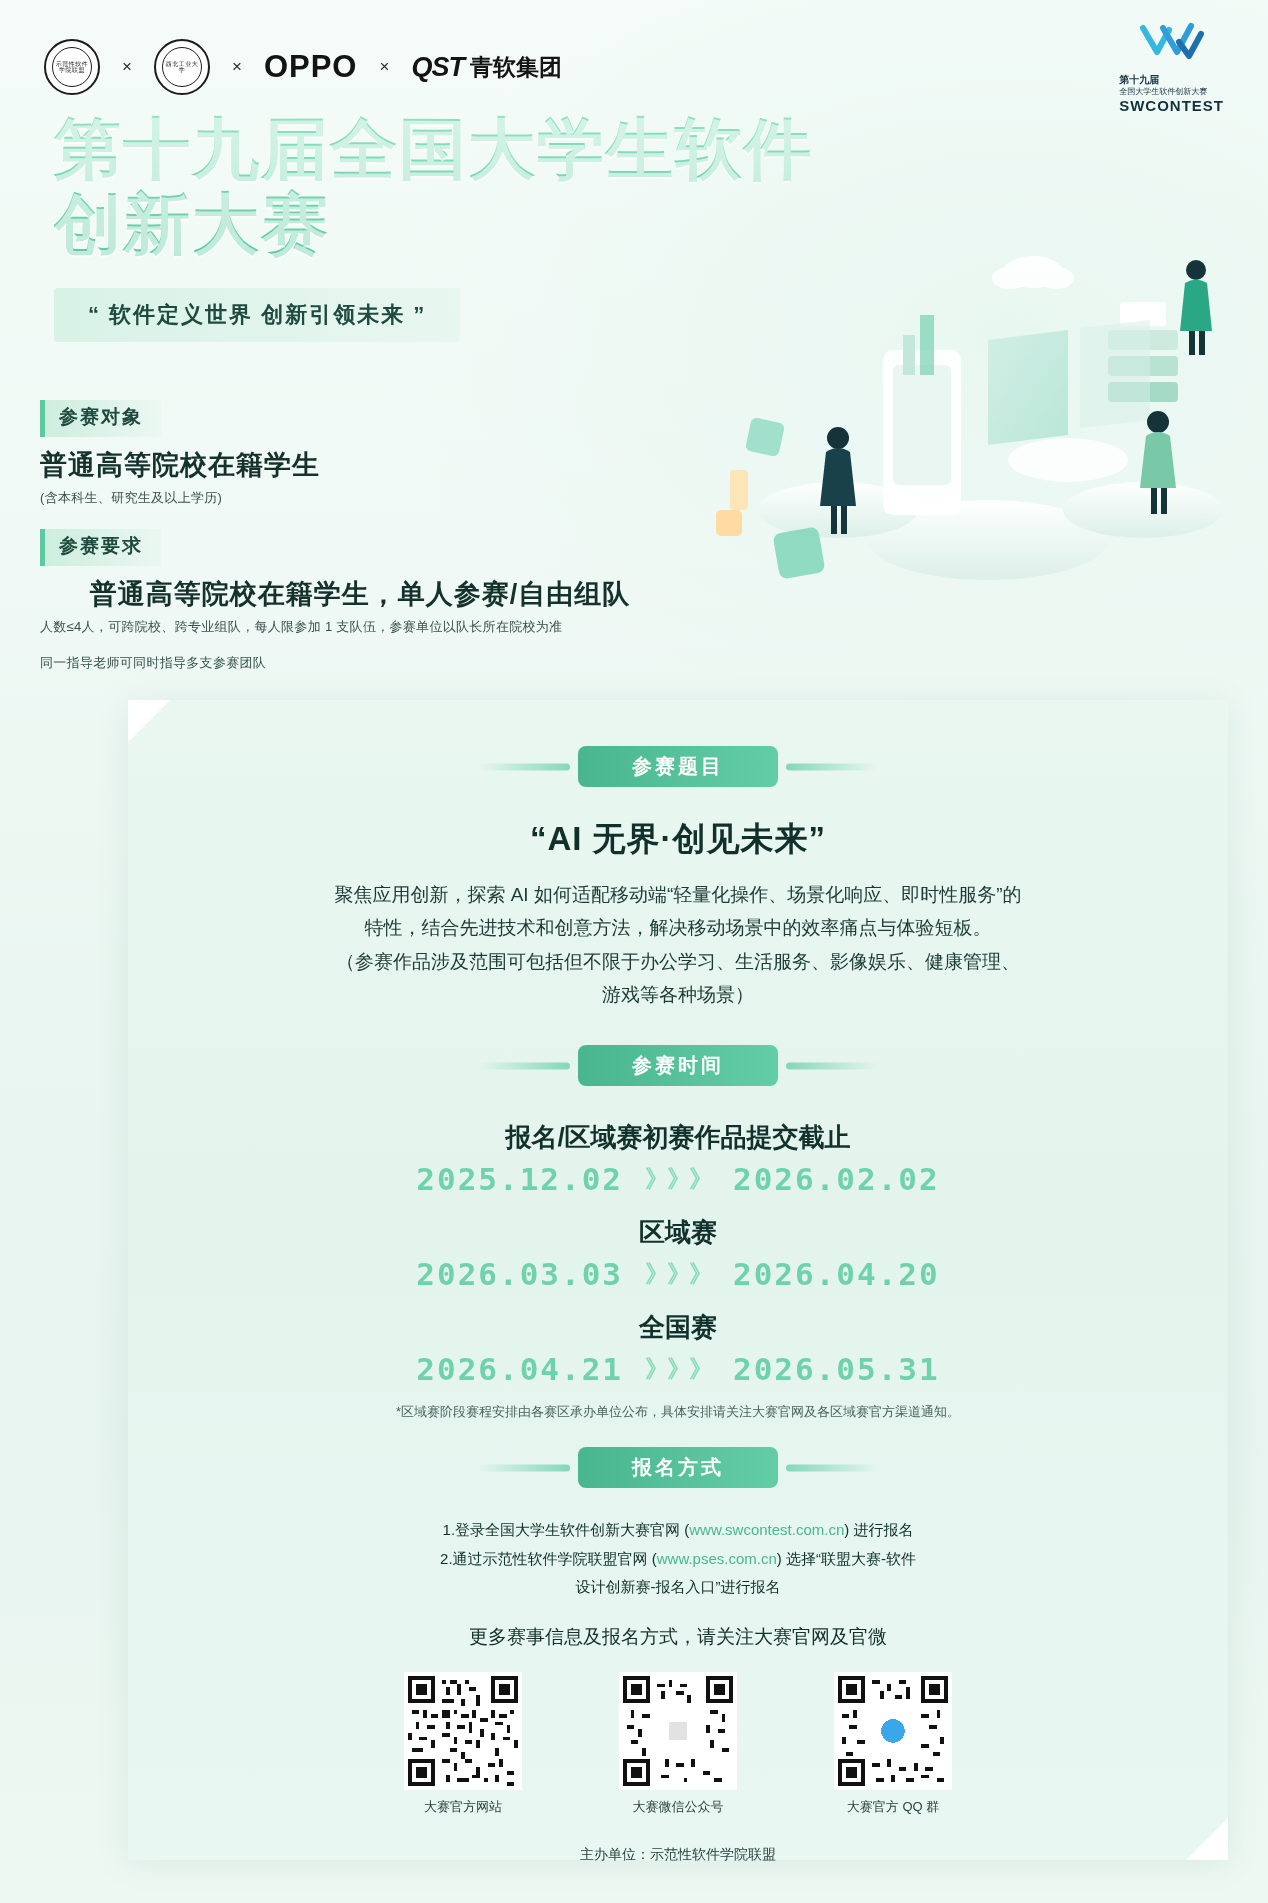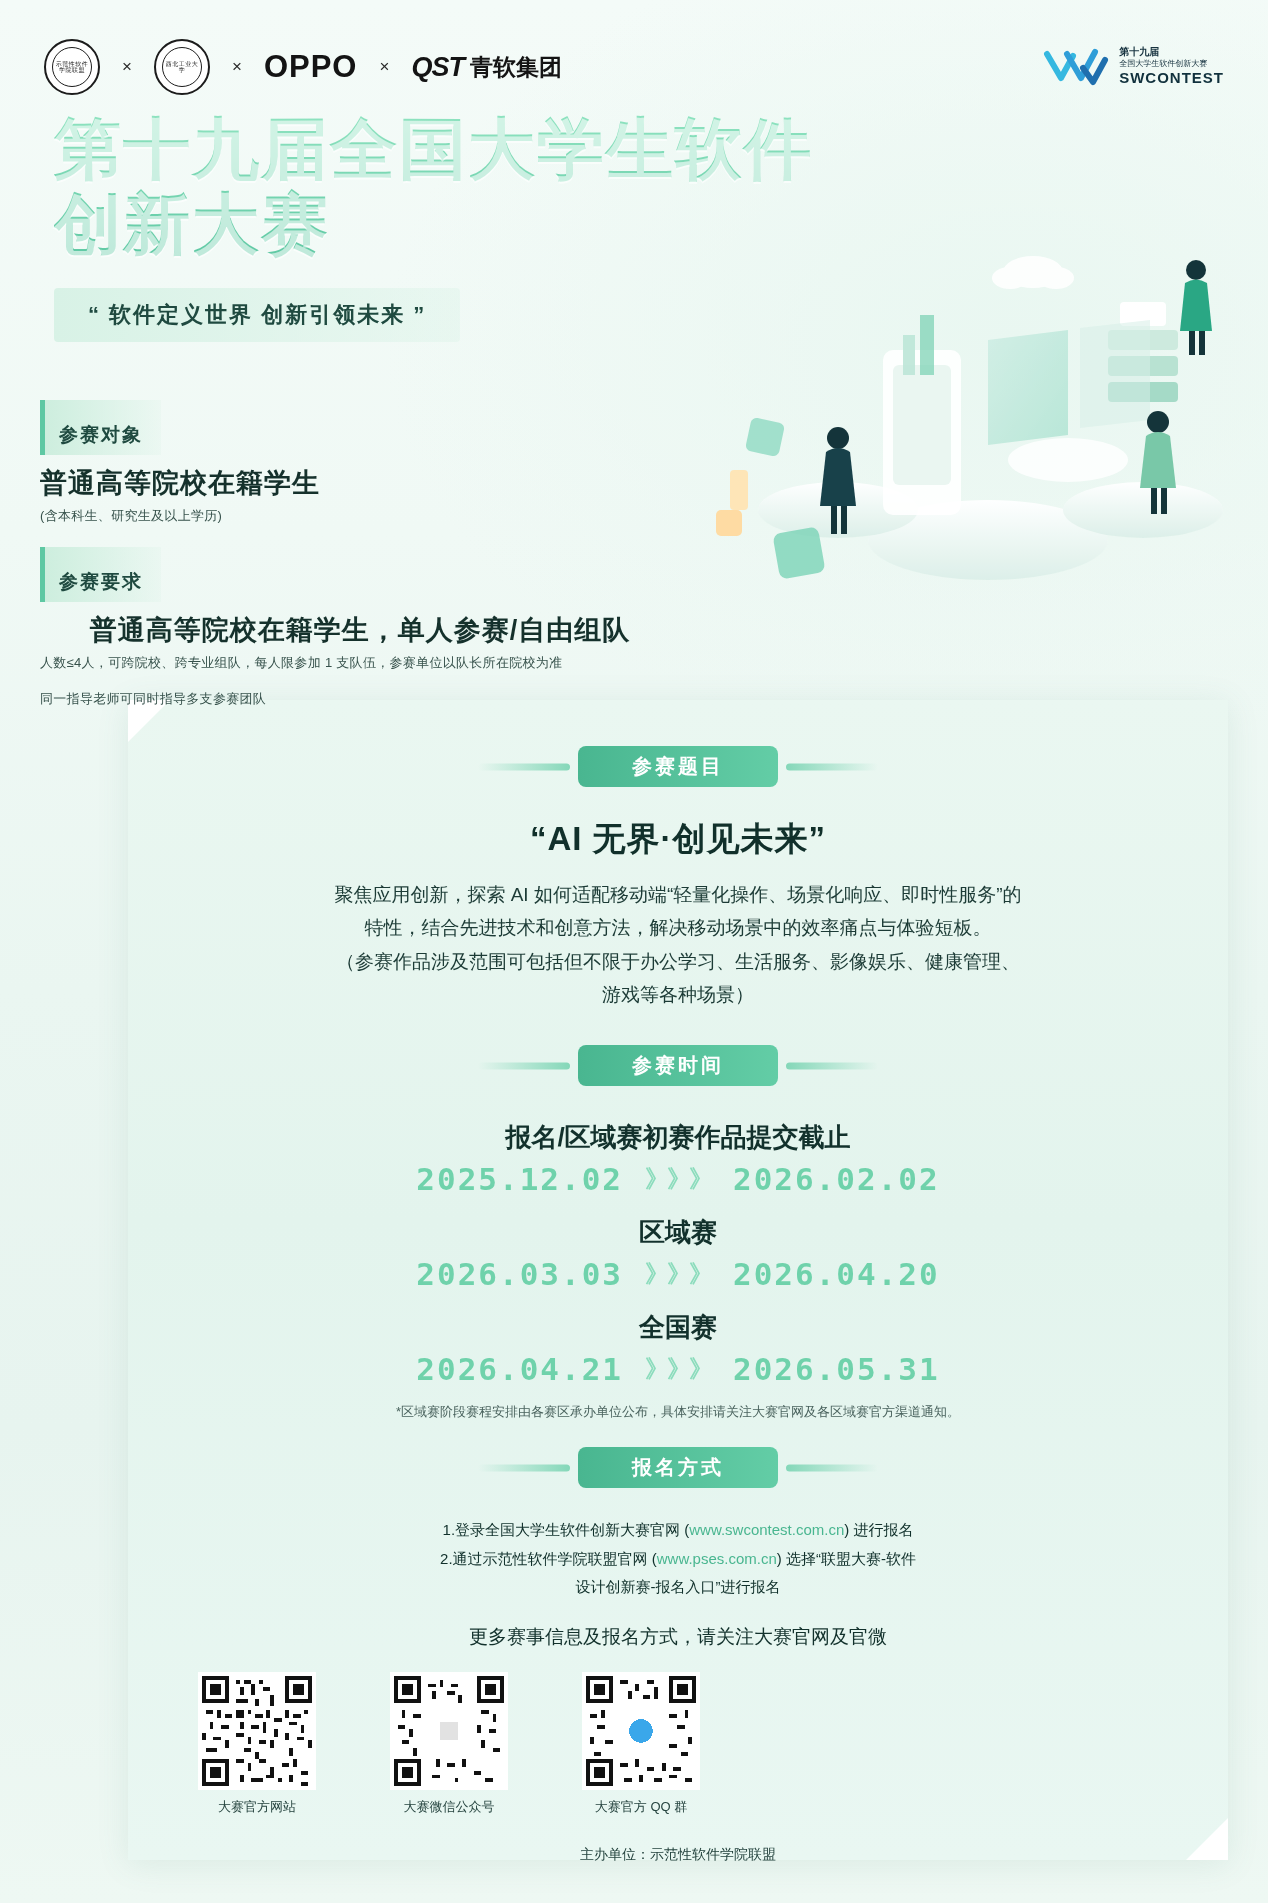--- a/index.html
+++ b/index.html
@@ -39,21 +39,21 @@
     border:1px solid #1c1c1c;
     display:flex; align-items:center; justify-content:center;
     font-size:6px; padding:2px;
   }
   .xsep { font-size:17px; color:#2b2b2b; font-weight:400; }
   .oppo { font-size:31px; font-weight:700; letter-spacing:1px; color:#141414; }
   .qst { display:flex; align-items:center; gap:6px; }
   .qst .mark { font-size:27px; font-weight:700; font-style:italic; color:#141414; letter-spacing:-1px;}
   .qst .zh { font-size:23px; font-weight:700; color:#141414;text-align:right; }
 
-  .logo-right { margin-left:auto; display:flex; align-items:center; gap:10px; }
+  .logo-right { margin-left:auto; display:flex; align-items:center; gap:10px;flex-direction:column; }
   .swmark { width:66px; height:46px; }
   .swtext { line-height:1.25; }
   .swtext .l1 { font-size:10px; color:#16323f; font-weight:700; }
   .swtext .l2 { font-size:8px; color:#16323f; }
   .swtext .l3 { font-size:15px; font-weight:800; letter-spacing:1px; color:#11313d; }
 
   
   .title-wrap { position:absolute; top:112px; left:54px; width:760px; z-index:5;}
   .title {
     font-family:"DejaVu Sans","Liberation Sans",sans-serif;
@@ -73,21 +73,21 @@
     border-radius:4px;
     font-size:22px; font-weight:700; color:#1f4a40; letter-spacing:2px;
   }
 
   
   .illus { position:absolute; right:20px; top:210px; width:560px; height:420px; }
 
   
   .info { position:absolute; left:40px; top:400px; width:640px; z-index:5; }
   .tag {
-    display:inline-block; padding:22px 18px 7px 14px;
+    display:inline-block; padding:4px 18px 7px 14px;
     background:linear-gradient(90deg,#cdeede 0%, rgba(205,238,222,0.15) 100%);
     font-size:19px; font-weight:700; color:#1f4a40; letter-spacing:2px;
     border-left:5px solid #5ec8a3;
     margin-bottom:10px;
   }
   .line-main { font-size:27px; font-weight:700; color:#15312c; letter-spacing:1px; }
   .line-sub { font-size:13px; color:#37524c; margin-top:6px; letter-spacing:0.3px;}
   .blk { margin-bottom:22px; }
   .blk2 .line-main { margin-bottom:4px;text-align:center; }
   .gap-s { height:12px; }
@@ -134,21 +134,21 @@
     font-size:31px; font-weight:700; color:#6fd2ab; letter-spacing:2px;
     margin-top:6px; display:flex; align-items:center; justify-content:center; gap:22px;
   }
   .time-range .arrows { color:#8bdcbc; font-size:24px; letter-spacing:-2px;}
   .time-note { font-size:13px; color:#4a635e; margin-top:16px; }
 
   .reg-line { font-size:15px; color:#10302b; line-height:1.9; }
   .reg-line .link { color:#49b690; }
   .reg-more { font-size:19px; color:#12312c; margin-top:22px; font-weight:500;}
 
-  .qrs { display:flex; justify-content:flex-start; gap:74px; margin-top:22px; }
+  .qrs { display:flex; justify-content:center; gap:97px; margin-top:22px; }
   .qr-item { text-align:center; }
   .qr-box { width:118px; height:118px; background:#fff; padding:4px; }
   .qr-cap { font-size:13px; color:#274540; margin-top:8px; }
 
   .footer { margin-top:26px; font-size:14px; line-height:1.85; color:#22413c; padding-bottom:26px;}
 </style>
 </head>
 <body>
 
 <div class="poster">

